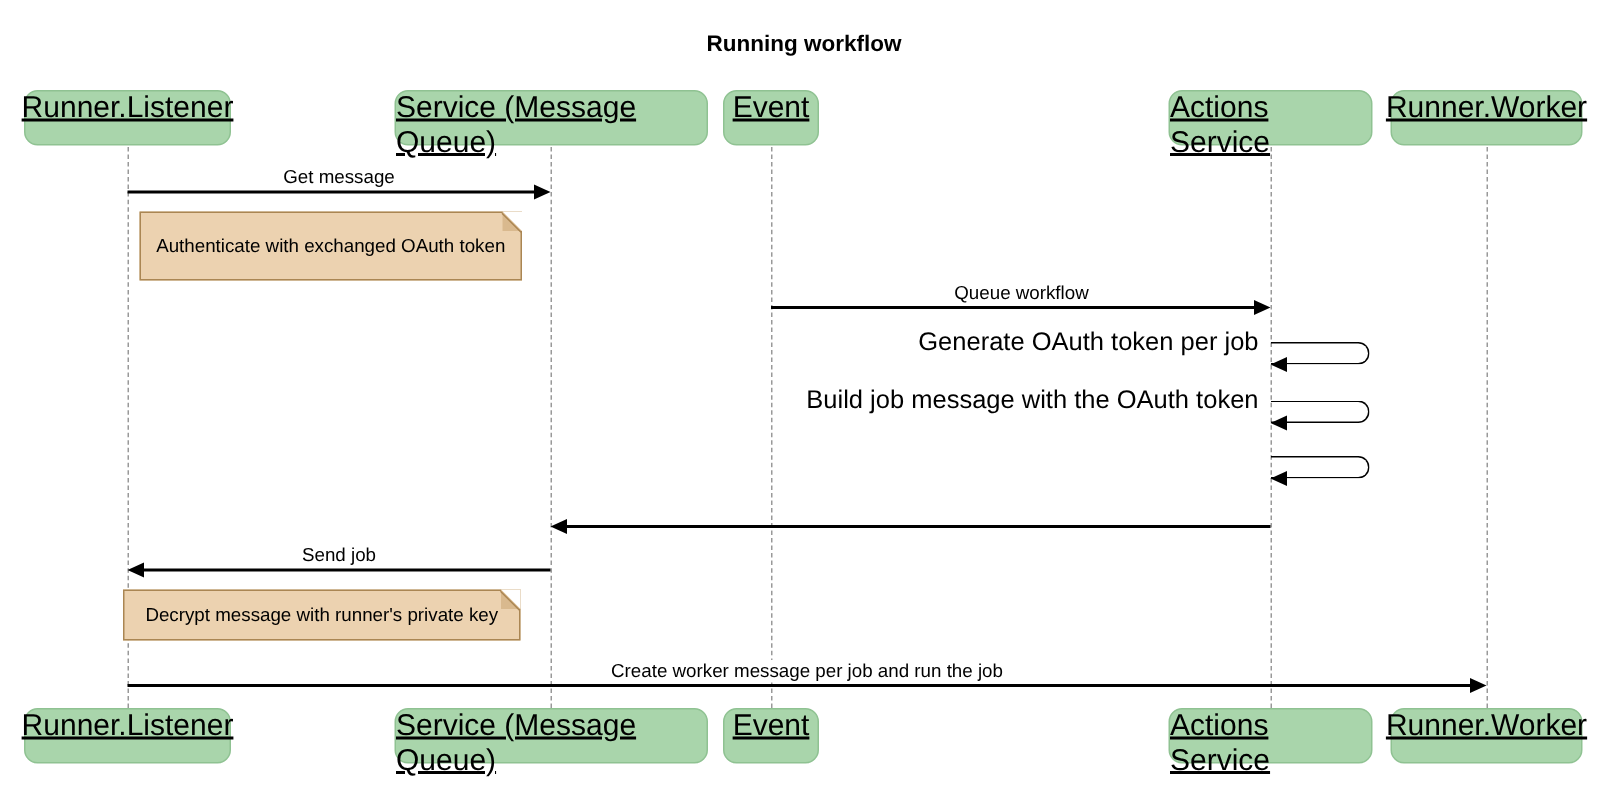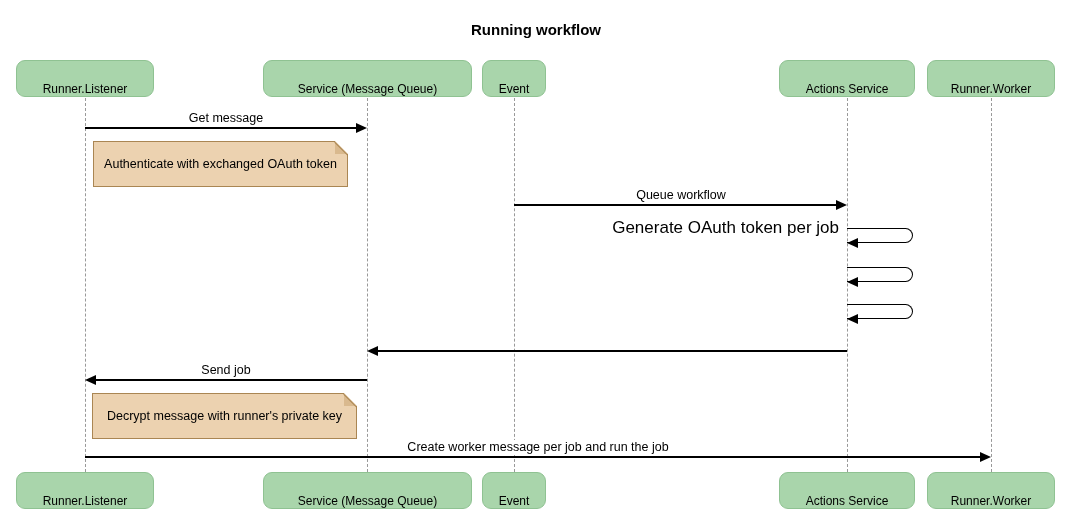--- a/index.html
+++ b/index.html
@@ -13,22 +13,23 @@
     position:absolute; left:0; right:0; top:11px; text-align:center;
     font-size:15px; font-weight:bold; color:var(--text,#000);
   }
   .lifeline {
     position:absolute; top:88px; height:374px; width:0;
     border-left:1.3px dashed var(--lifeline,#999);
   }
   .actor {
     position:absolute; height:37px; box-sizing:border-box;
     background:var(--actor-fill,#a9d5ab); border:1px solid var(--actor-border,#8fc292);
-    border-radius:9px; display:flex; align-items:flex-end; justify-content:center;
-    font-size:12px;
+    border-radius:9px; display:flex; align-items:flex-start; justify-content:center;
+    font-size:20px;
+    text-decoration:underline;
   }
   .msg-line {
     position:absolute; height:1.4px; background:var(--line,#000);
   }
   .msg-label {
     position:absolute; transform:translateX(-50%); white-space:nowrap;
     background:var(--background,#fff); padding:0 4px;
     font-size:12.5px; line-height:15px;text-align:right;
   }
   .self-label {
@@ -105,34 +106,35 @@
     </div>
 
   <div class="msg-label" style="left:681px;top:178px">Queue workflow</div>
   <div class="msg-line" style="left:514px;top:194.3px;width:324px"></div>
   <div class="arrow-right" style="left:836px;top:190px"></div>
 
   <div class="self-label" style="top:210px">Generate OAuth token per job</div>
   <div class="self-loop" style="left:847px;top:218px"></div>
   <div class="arrow-left" style="left:847px;top:228px"></div>
 
+  <div class="self-label" style="top:249px">Build job message with the OAuth token</div>
   <div class="self-loop" style="left:847px;top:257px"></div>
   <div class="arrow-left" style="left:847px;top:267px"></div>
 
   <div class="self-loop" style="left:847px;top:294px"></div>
   <div class="arrow-left" style="left:847px;top:304px"></div>
 
   <div class="msg-line" style="left:377px;top:340.3px;width:470px"></div>
   <div class="arrow-left" style="left:367px;top:336px"></div>
 
   <div class="msg-label" style="left:226px;top:353px">Send job</div>
   <div class="msg-line" style="left:95px;top:369.3px;width:272px"></div>
   <div class="arrow-left" style="left:85px;top:365px"></div>
 
-  <div class="note" style="left:92px;top:383px;width:265px;height:46px">
+  <div class="note" style="left:82px;top:383px;width:265px;height:34px">
       <span>Decrypt message with runner's private key</span>
     </div>
 
   <div class="msg-label" style="left:538px;top:430px">Create worker message per job and run the job</div>
   <div class="msg-line" style="left:85px;top:446.3px;width:895px"></div>
   <div class="arrow-right" style="left:980px;top:442px"></div>
 
   <div class="actor" style="left:16px;top:462px;width:138px">
       <span>Runner.Listener</span>
     </div>

